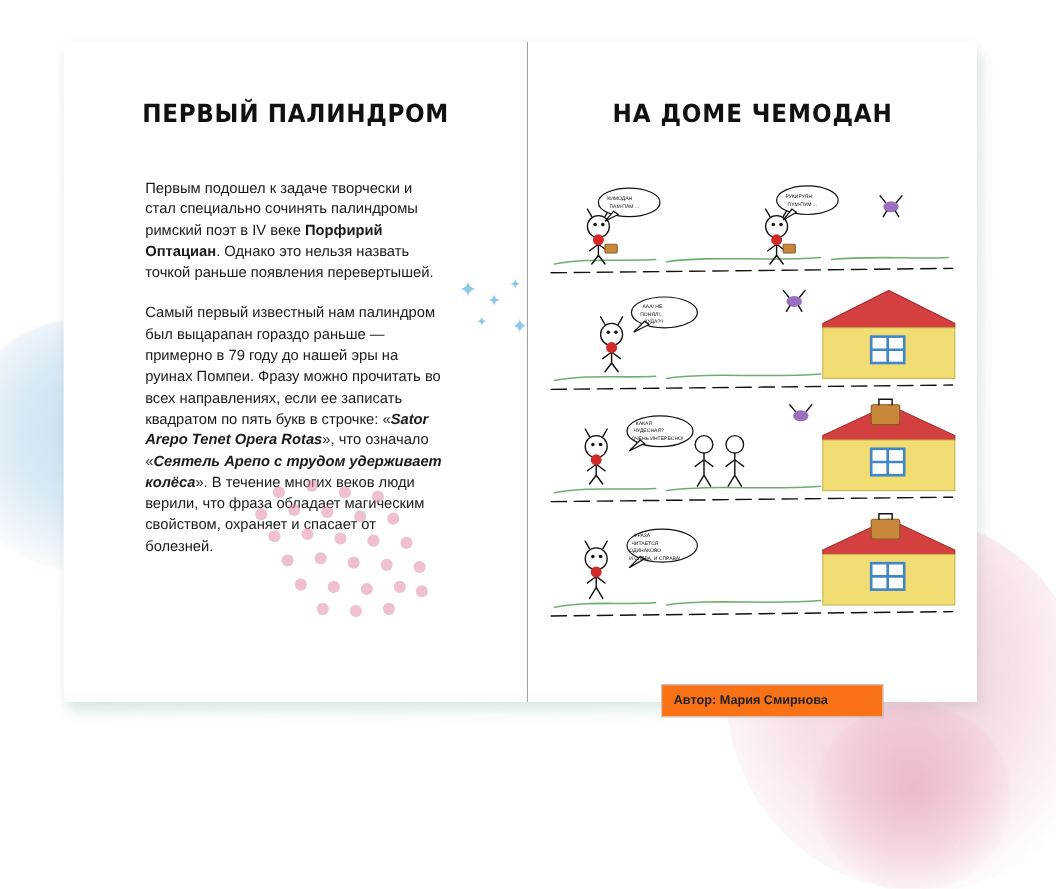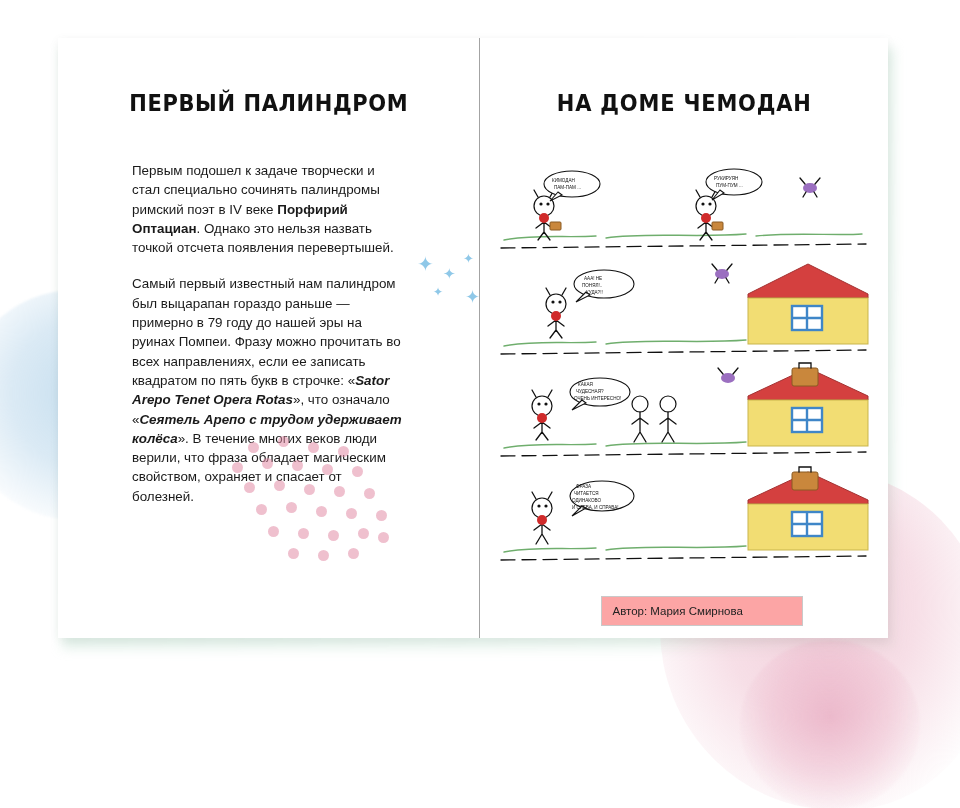--- a/index.html
+++ b/index.html
@@ -159,45 +159,46 @@
   .comic {
     position: absolute;
     left: 16px;
     top: 118px;
     width: 376px;
     height: 460px;
   }
   .author-box {
     position: absolute;
     left: 121px;
-    top: 558px;
+    top: 584px;
     width: 180px;
     padding: 8px 10px;
     border: 1px solid #c9c9c9;
     font-size: 11.5px;
     color: #222222;
-    background: #fca5a5;
+    background: #f97316;
+    font-weight: bold;
   }
 </style>
 </head>
 <body>
 
 <div class="smudge" id="smudge-green-shadow"></div>
 <div class="smudge" id="smudge-blue-left"></div>
 <div class="smudge" id="smudge-pink-right"></div>
 <div class="smudge" id="smudge-pink-right2"></div>
 
 <div class="spread">
 
   <div class="page page-left">
     <h1 class="left-title">ПЕРВЫЙ ПАЛИНДРОМ</h1>
 
     <div class="left-body">
       <p>
-        <span>Первым подошел к задаче творчески и стал специально сочинять палиндромы римский поэт в IV веке </span><b>Порфирий Оптациан</b><span>. Однако это нельзя назвать точкой отсчета появления перевертышей.</span>
+        <span>Первым подошел к задаче творчески и стал специально сочинять палиндромы римский поэт в IV веке </span><b>Порфирий Оптациан</b><span>. Однако это нельзя назвать точкой раньше появления перевертышей.</span>
       </p>
       <p>
         <span>Самый первый известный нам палиндром был выцарапан гораздо раньше — примерно в 79 году до нашей эры на руинах Помпеи. Фразу можно прочитать во всех направлениях, если ее записать квадратом по пять букв в строчке: «</span><span class="bi">Sator Arepo Tenet Opera Rotas</span><span>»,  что означало «</span><span class="bi">Сеятель Арепо с трудом удерживает колёса</span><span>». В течение многих веков люди верили, что фраза обладает магическим свойством, охраняет и спасает от болезней.</span>
       </p>
     </div>
 
     <div class="sparkles">
       <span class="spark" style="left:4px; top:4px; font-size:20px;">✦</span>
       <span class="spark" style="left:30px; top:16px; font-size:15px;">✦</span>
       <span class="spark" style="left:50px; top:2px; font-size:13px;">✦</span>

